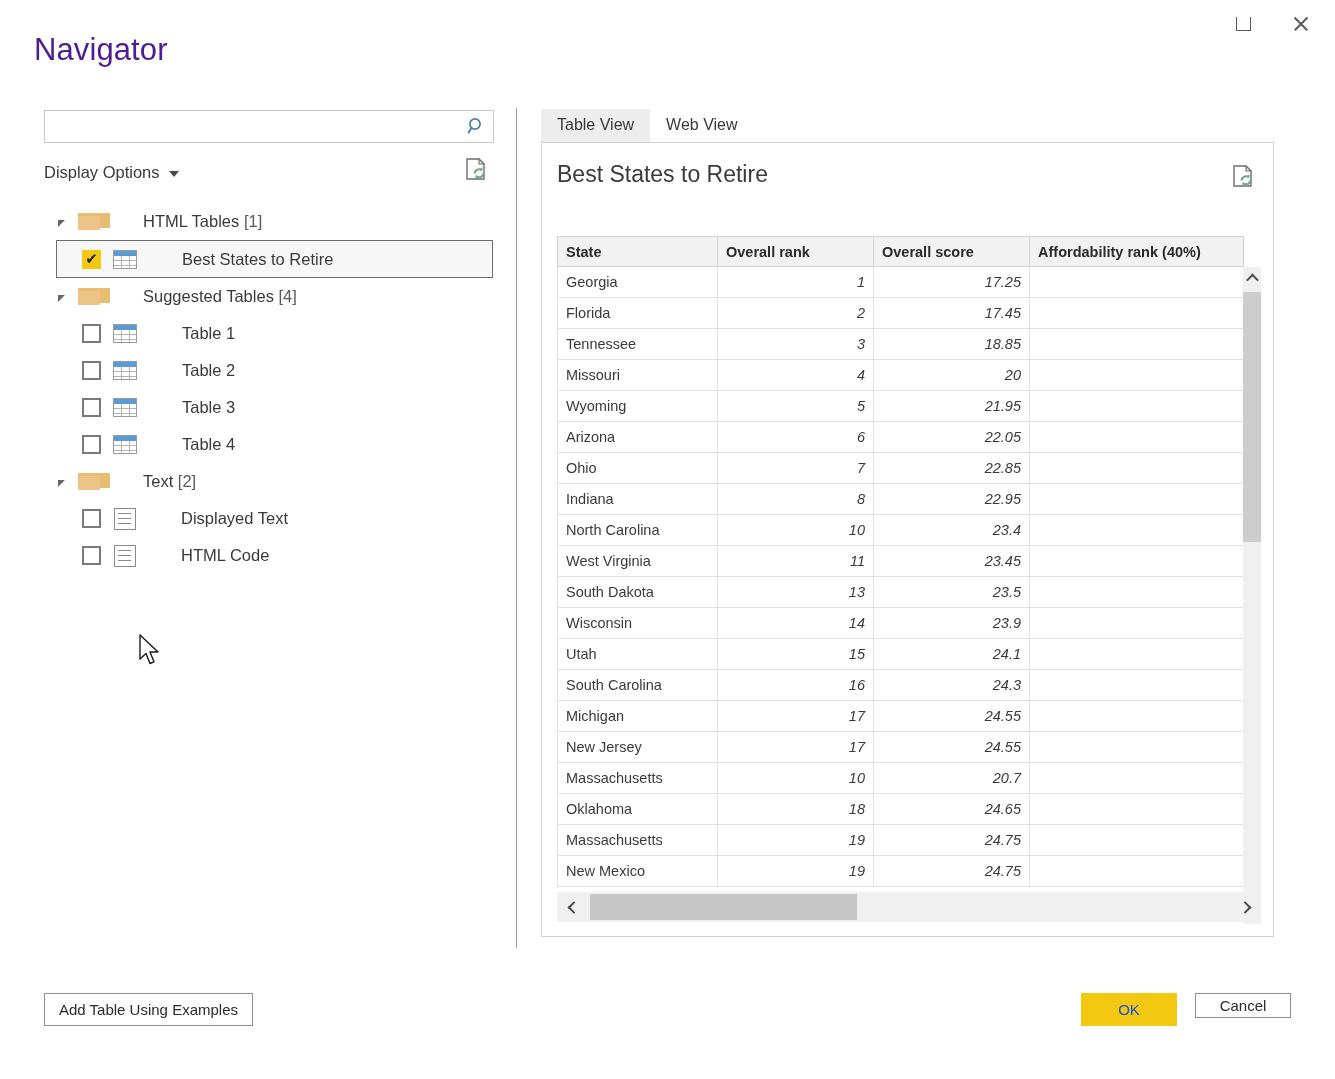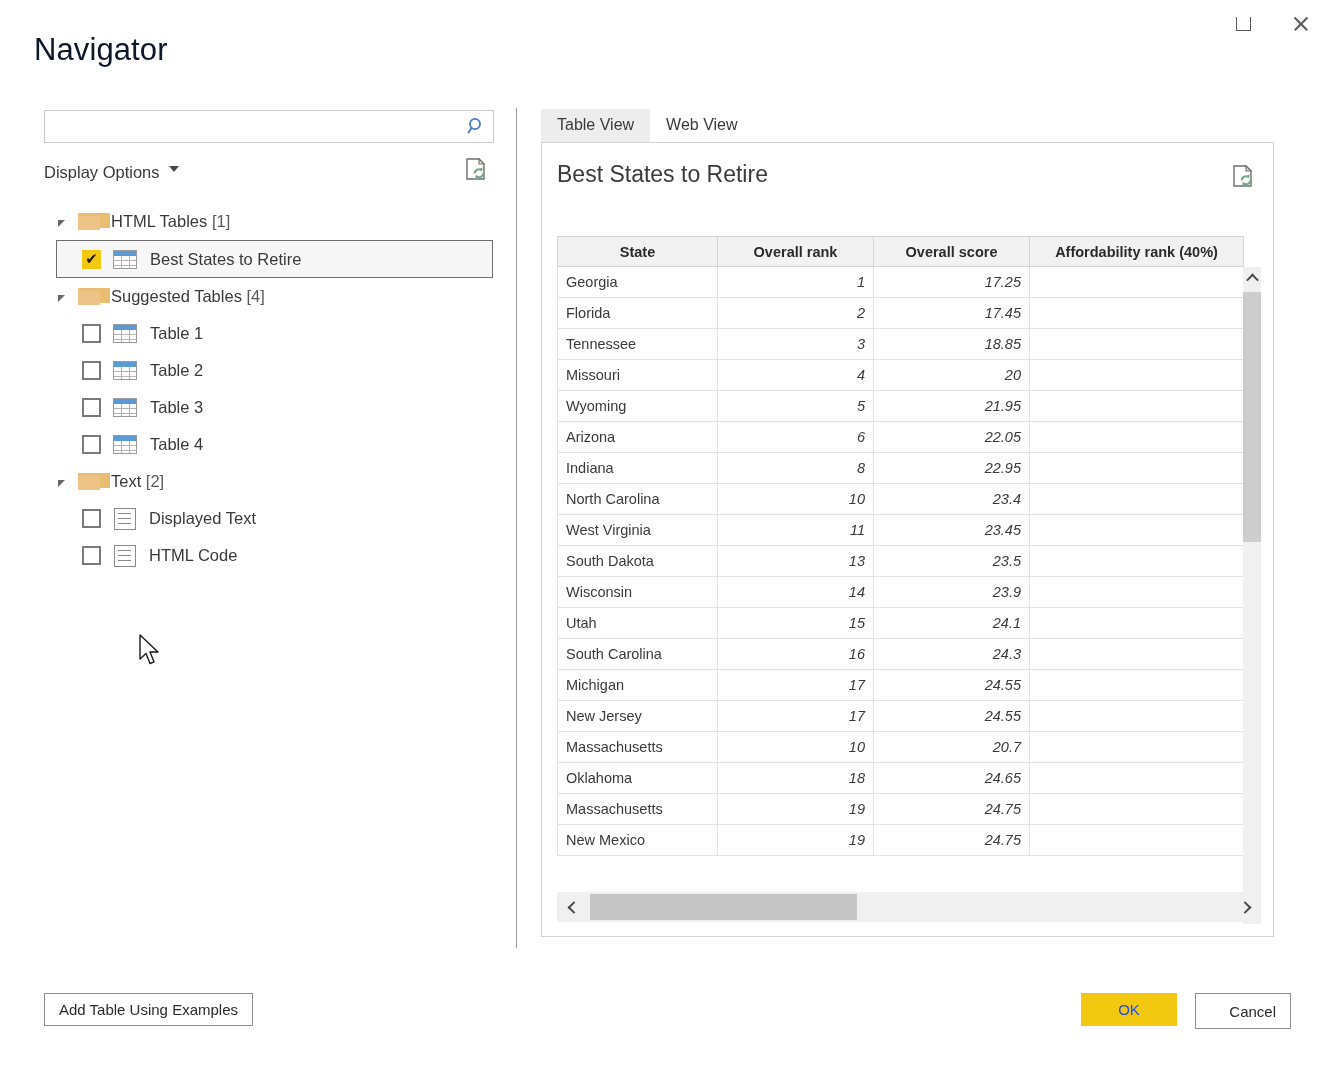--- a/index.html
+++ b/index.html
@@ -38,21 +38,21 @@
   .close-glyph { position: relative; width: 18px; height: 18px; }
   .close-glyph::before, .close-glyph::after {
     content: ""; position: absolute; left: 0; top: 8px;
     width: 18px; height: 1.6px; background: #5a5a5a;
   }
   .close-glyph::before { transform: rotate(45deg); }
   .close-glyph::after  { transform: rotate(-45deg); }
 
   .page-title {
     position: absolute; left: 34px; top: 32px;
-    font-size: 31px; font-weight: 400; color: #0f172a;
+    font-size: 31px; font-weight: 400; color: #4c1d95;
     letter-spacing: .1px;
   }
 
   
   .left-pane {
     position: absolute; left: 44px; top: 110px;
     width: 452px; height: 840px;
   }
   .search-row {
     position: relative;
@@ -75,21 +75,21 @@
     cursor: pointer;
   }
 
   .options-row {
     position: relative; margin-top: 16px;
     width: 450px; height: 26px;
     display: flex; align-items: center;
   }
   .display-options {
     font-size: 16.5px; color: #3a3a3a; cursor: pointer;
-    display: flex; align-items: flex-start; gap: 9px;
+    display: flex; align-items: center; gap: 9px;
   }
   .caret-down {
     width: 0; height: 0;
     border-left: 5px solid transparent;
     border-right: 5px solid transparent;
     border-top: 6px solid #4a4a4a;
     margin-top: 3px;
   }
   .refresh-doc-btn {
     position: absolute; right: 2px; top: -2px;
@@ -166,21 +166,21 @@
   .table-icon .gl { position: absolute; background: #b4b4b4; }
   .doc-icon {
     width: 22px; height: 22px; margin-left: 13px; margin-right: 13px;
     border: 1.5px solid #8a8a8a; background: #fff;
     position: relative; flex: 0 0 22px;
   }
   .doc-icon .ln {
     position: absolute; left: 3px; height: 1.5px; background: #8a8a8a;
   }
   .tree-label {
-    font-size: 16.5px; color: #3a3a3a; white-space: nowrap;
+    font-size: 16.5px; color: #3a3a3a; white-space: nowrap; padding-left: 32px;
   }
   .tree-label .count { color: #5a5a5a; }
 
   
   .splitter {
     position: absolute; left: 516px; top: 108px;
     width: 1px; height: 840px;
     background: #9a9a9a;
   }
 
@@ -218,21 +218,21 @@
   }
   table.grid {
     border-collapse: collapse;
     table-layout: fixed;
     width: 686px;
     font-size: 14.5px;
   }
   table.grid th {
     background: #f2f2f2;
     border: 1px solid #d4d4d4;
-    text-align: center;
+    text-align: left;
     font-weight: bold;
     color: #2b2b2b;
     padding: 6px 8px;
     height: 30px;
     font-size: 14.5px;
     white-space: nowrap;
   }
   table.grid td {
     border: 1px solid #e2e2e2;
     padding: 5px 8px;
@@ -313,21 +313,21 @@
   .footer-right {
     position: absolute; right: 44px; top: 993px;
     display: flex; gap: 18px;
   }
   .btn-ok {
     background: #f2c811; border: 1px solid #f2c811;
     width: 96px; height: 33px; font-size: 15px; color: #1d4ed8;
     cursor: pointer; font-family: "Liberation Sans", sans-serif;
   }
   .btn-cancel {
-    width: 96px; height: 36px; text-align: right;
+    width: 96px; height: 25px;
   }
 
   
   .cursor { position: absolute; left: 138px; top: 634px; pointer-events: none; }
 </style>
 </head>
 <body>
 
 <div id="app">
 
@@ -564,20 +564,26 @@
                 <td class="num">21.95</td>
                 <td></td>
               </tr>
               <tr>
                 <td>Arizona</td>
                 <td class="num">6</td>
                 <td class="num">22.05</td>
                 <td></td>
               </tr>
               <tr>
+                <td>Ohio</td>
+                <td class="num">7</td>
+                <td class="num">22.85</td>
+                <td></td>
+              </tr>
+              <tr>
                 <td>Indiana</td>
                 <td class="num">8</td>
                 <td class="num">22.95</td>
                 <td></td>
               </tr>
               <tr>
                 <td>North Carolina</td>
                 <td class="num">10</td>
                 <td class="num">23.4</td>
                 <td></td>

